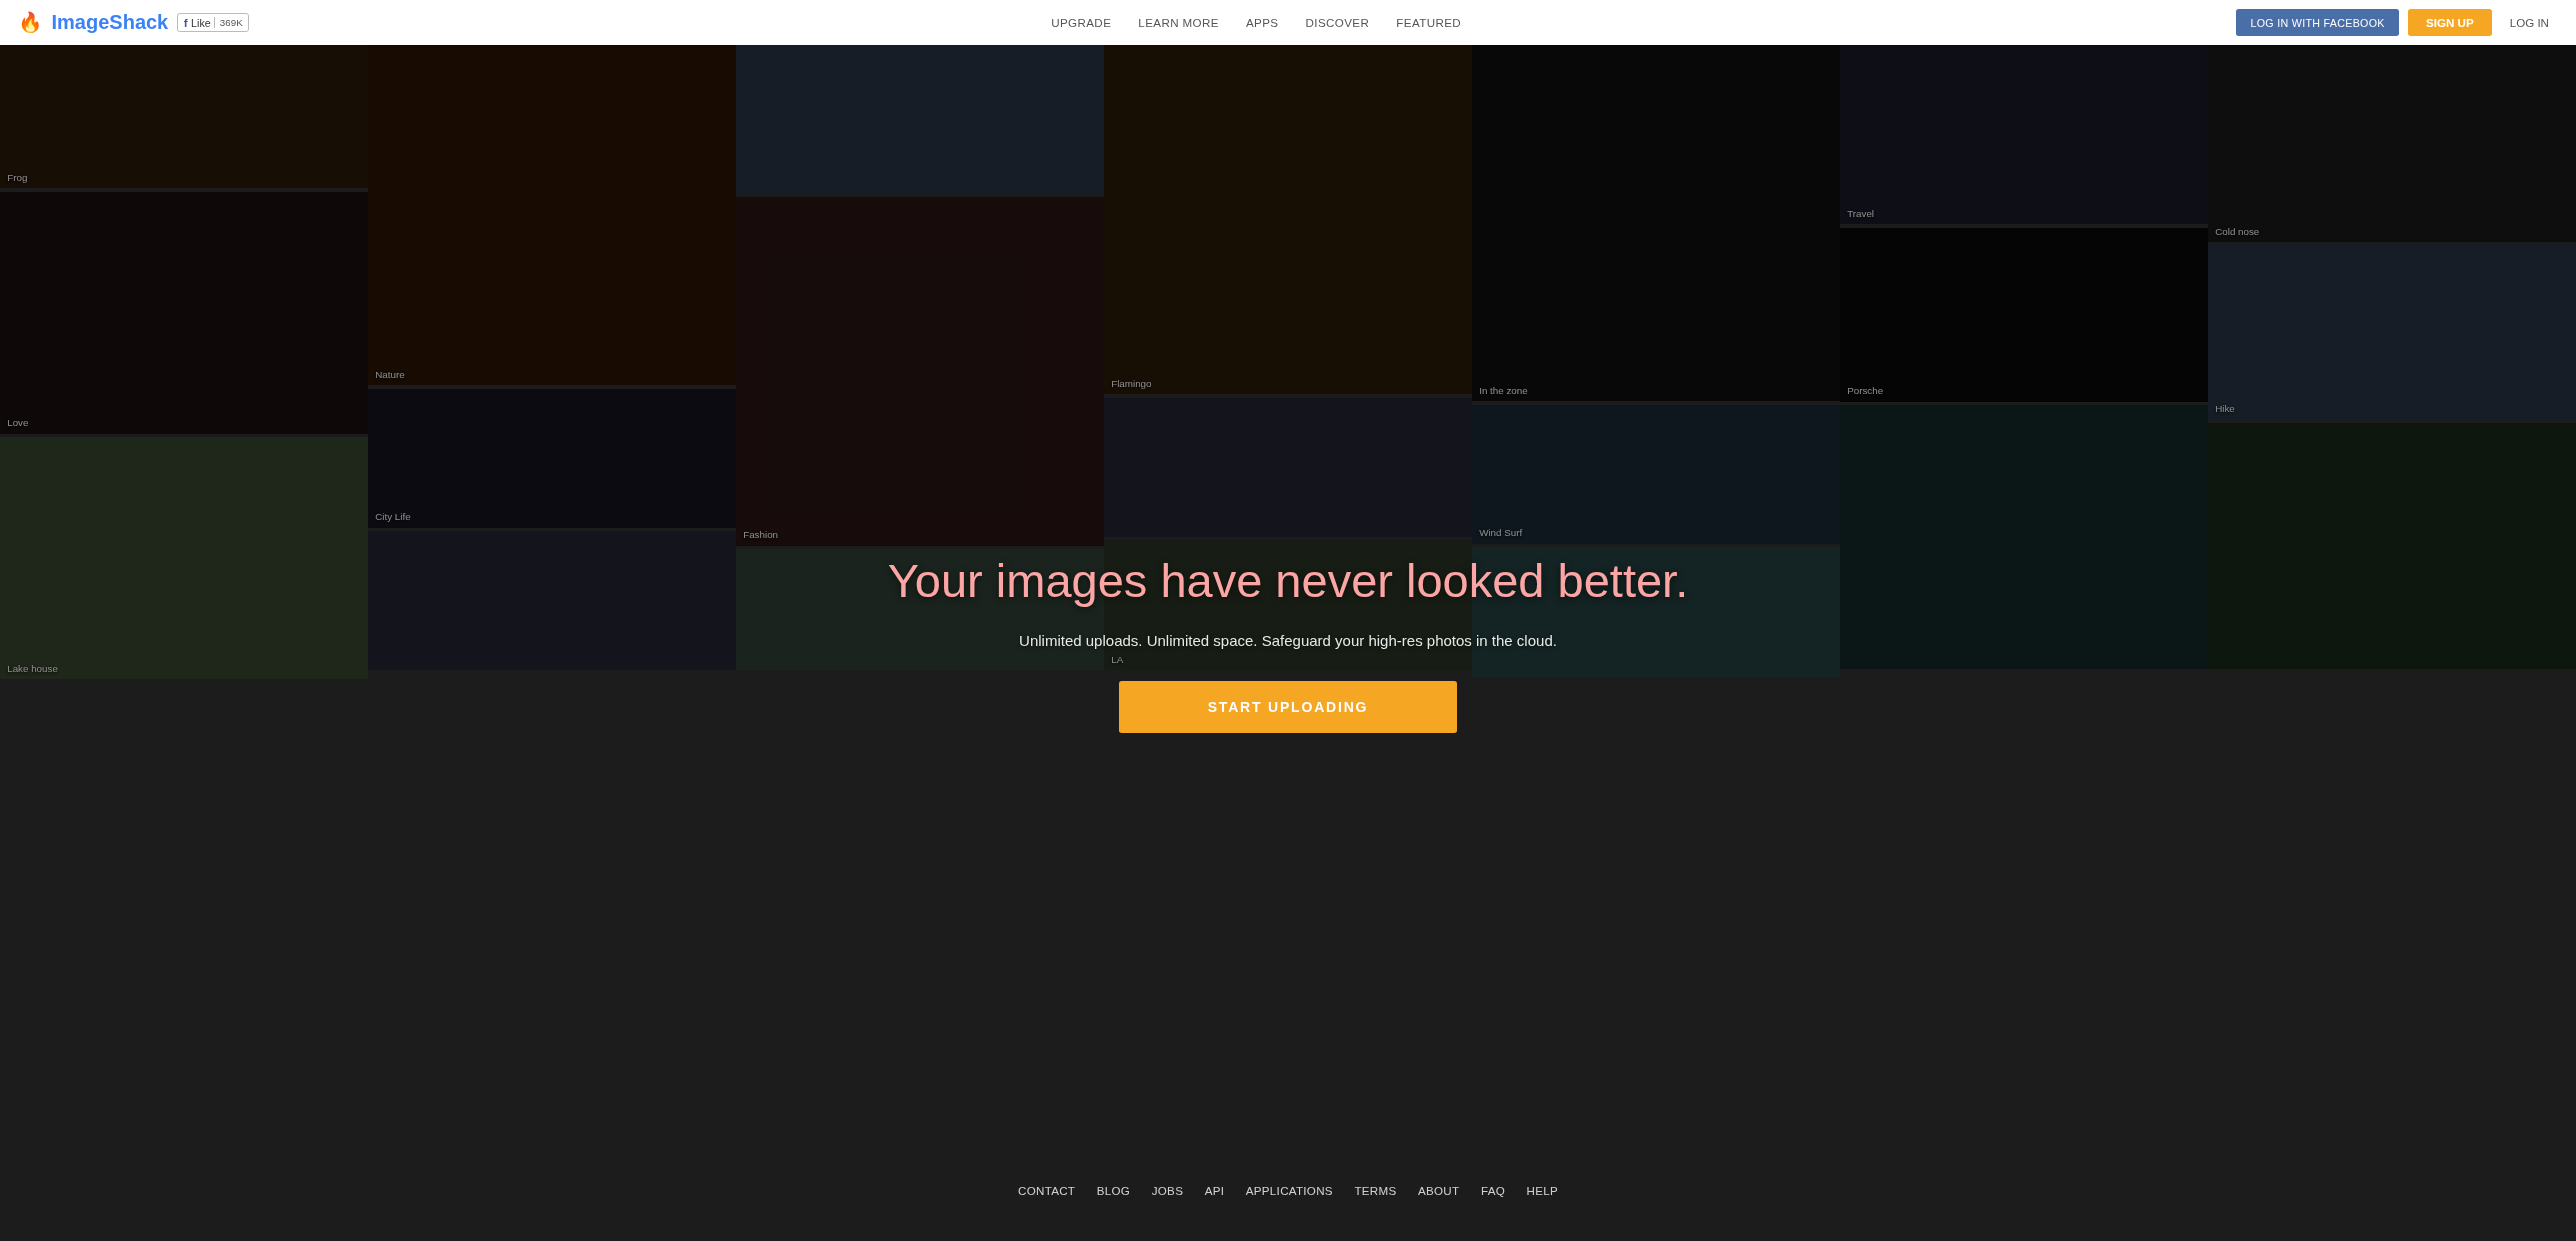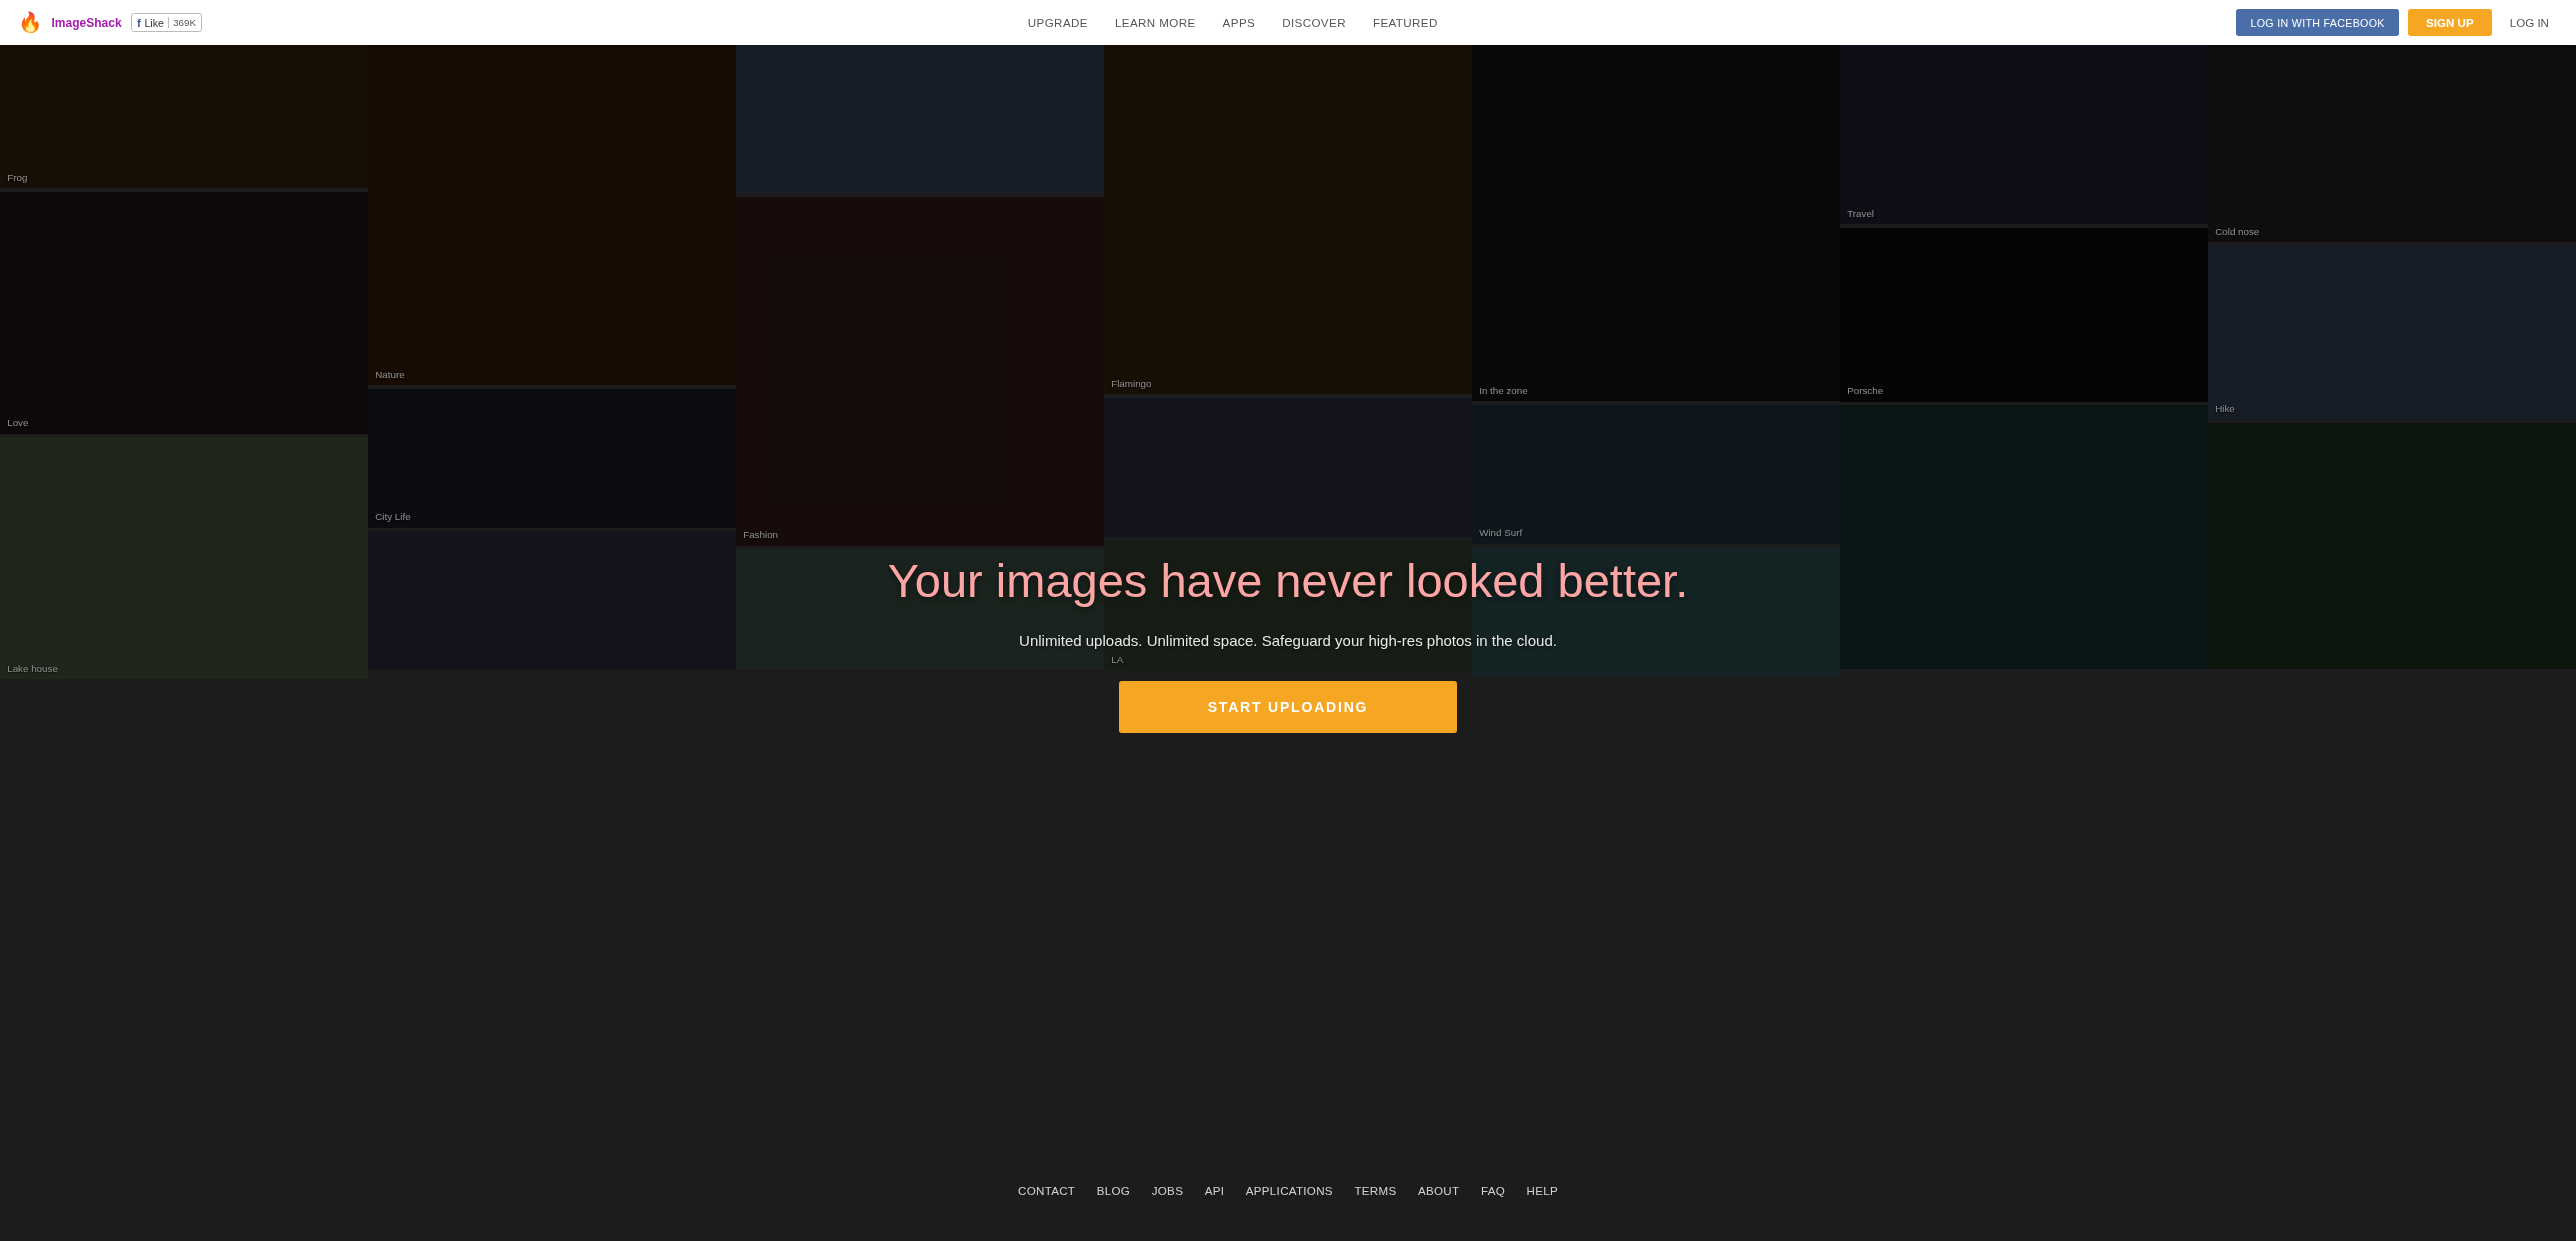--- a/index.html
+++ b/index.html
@@ -22,23 +22,23 @@
     .logo-area {
       display: flex;
       align-items: center;
       gap: 9px;
       margin-right: 27px;
     }
     .logo-icon {
       font-size: 19.7px;
     }
     .logo-text {
-      font-size: 12px;
+      font-size: 20px;
       font-weight: bold;
-      color: #a21caf;
+      color: #3b82f6;
     }
     .fb-like-btn {
       display: flex;
       align-items: center;
       border: 0.9px solid #bbb;
       border-radius: 2.7px;
       padding: 1.8px 5.4px;
       font-size: 10.7px;
       color: #333;
       gap: 3.6px;

